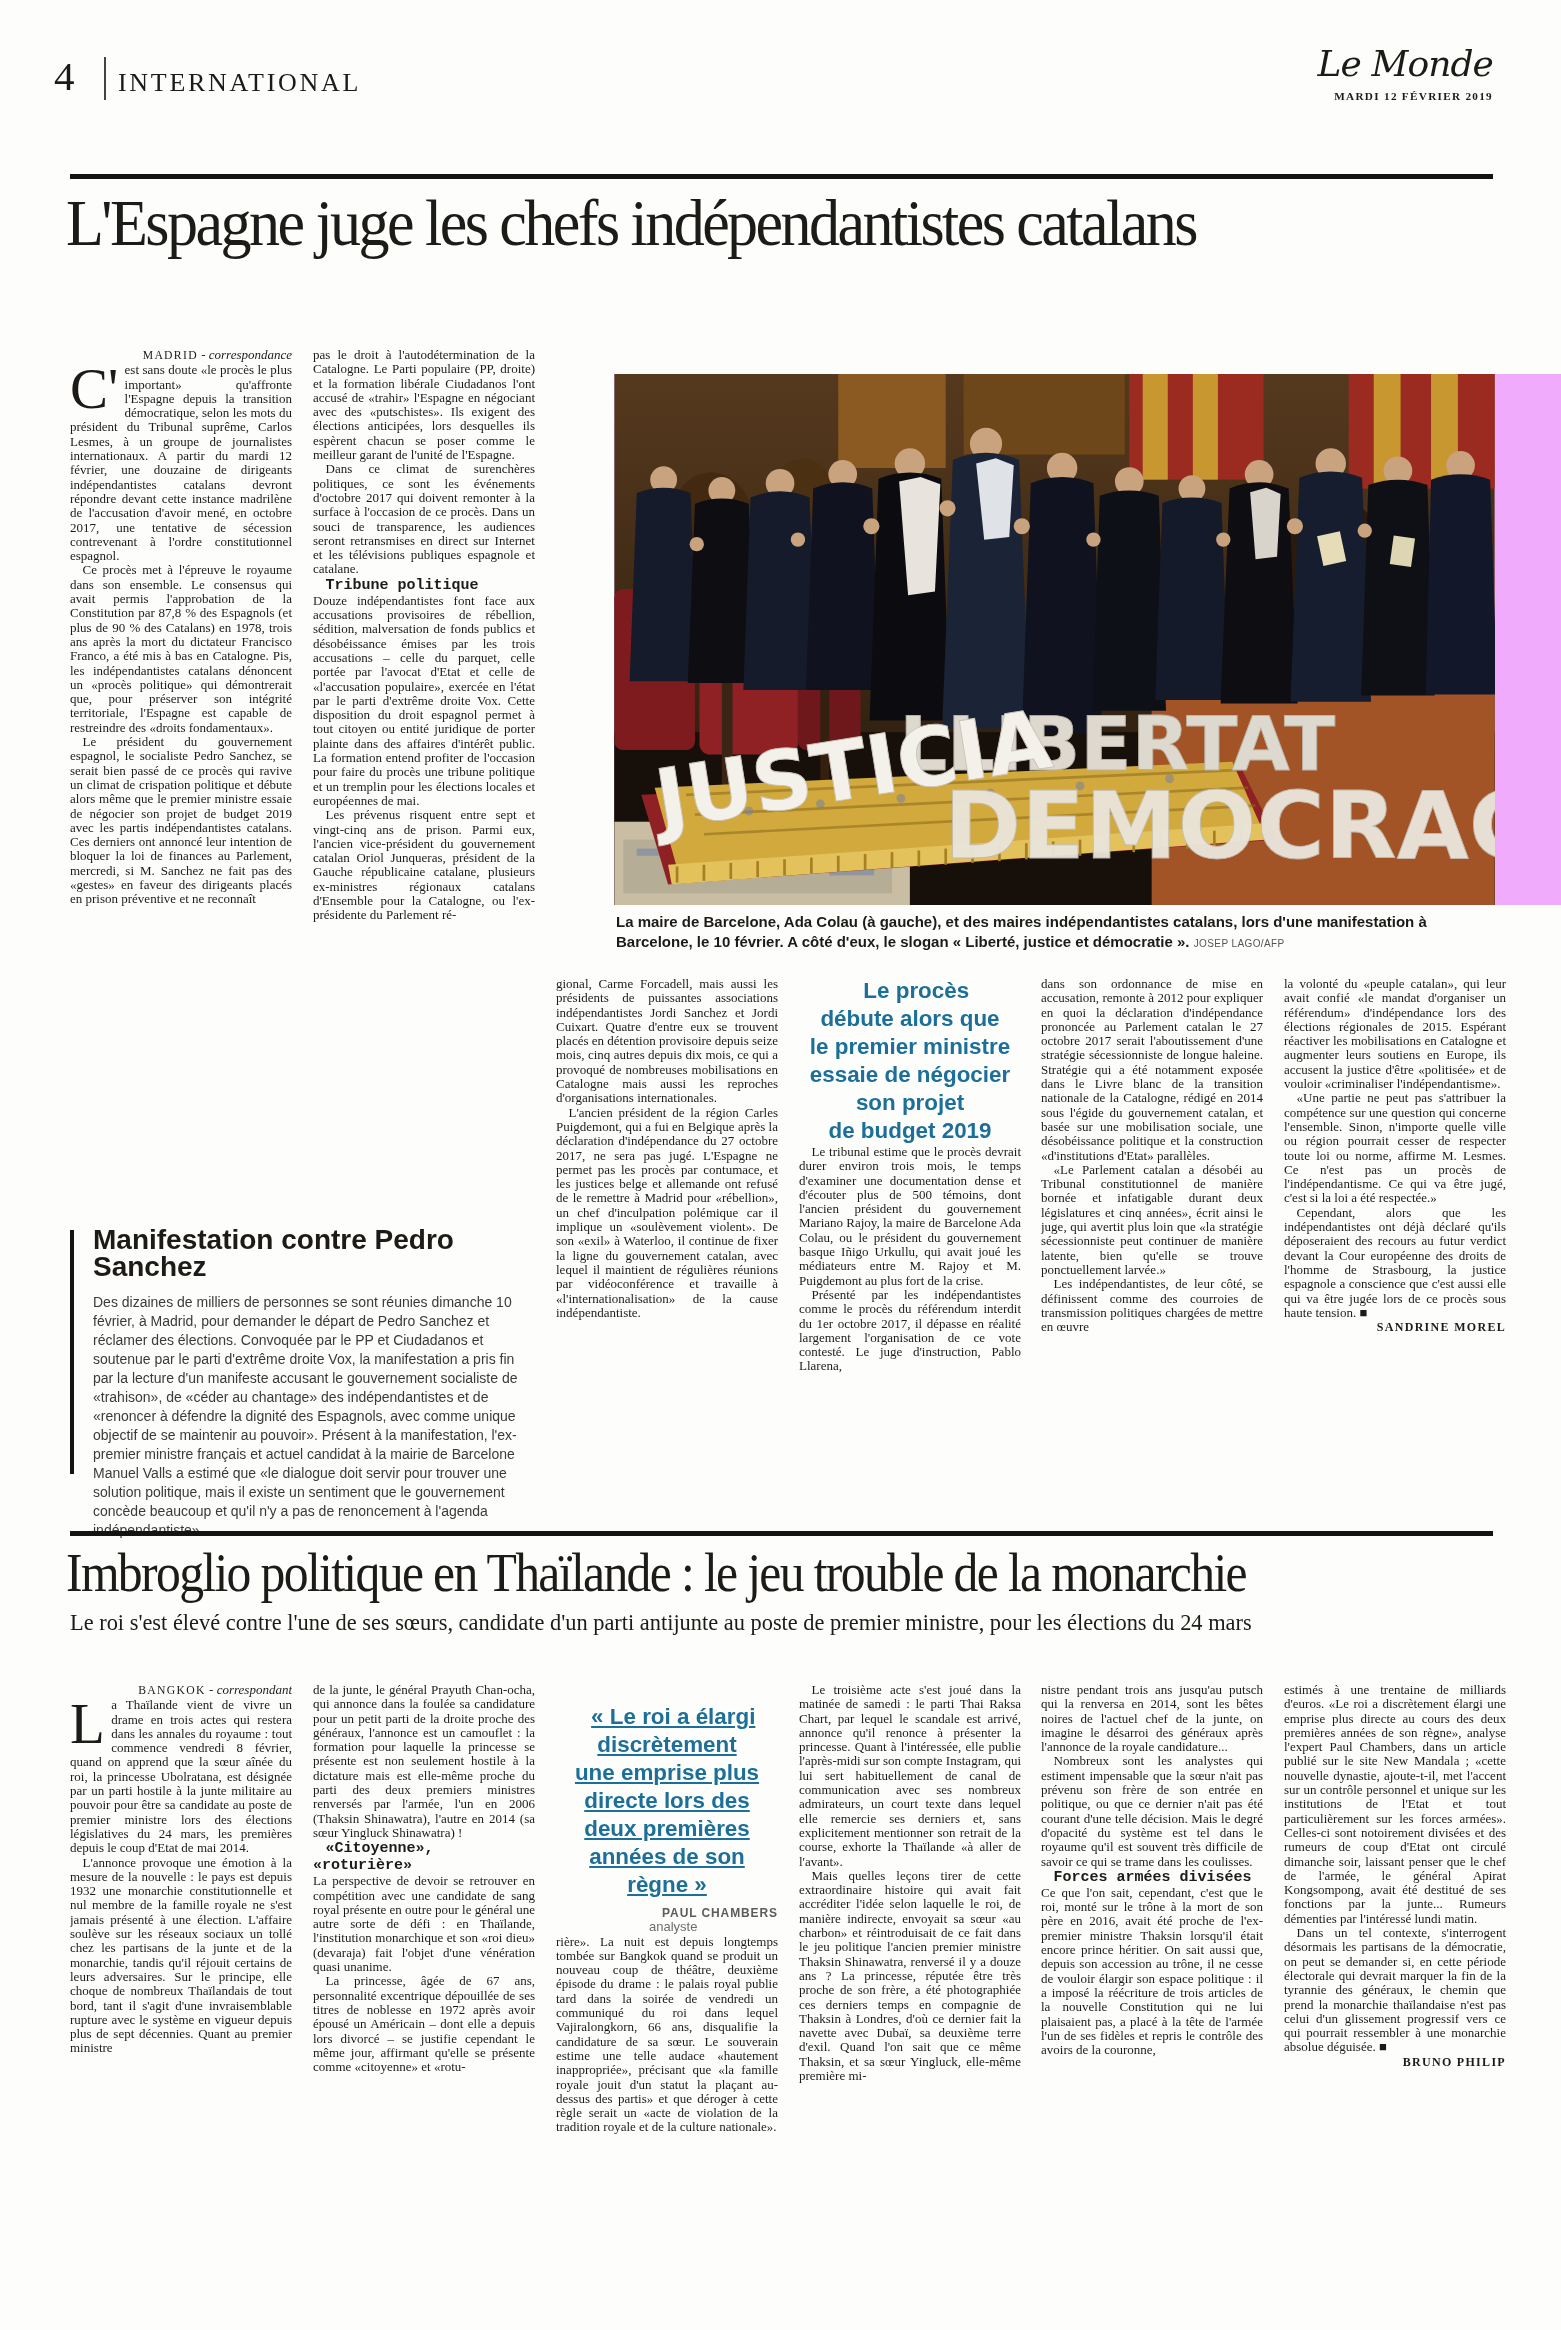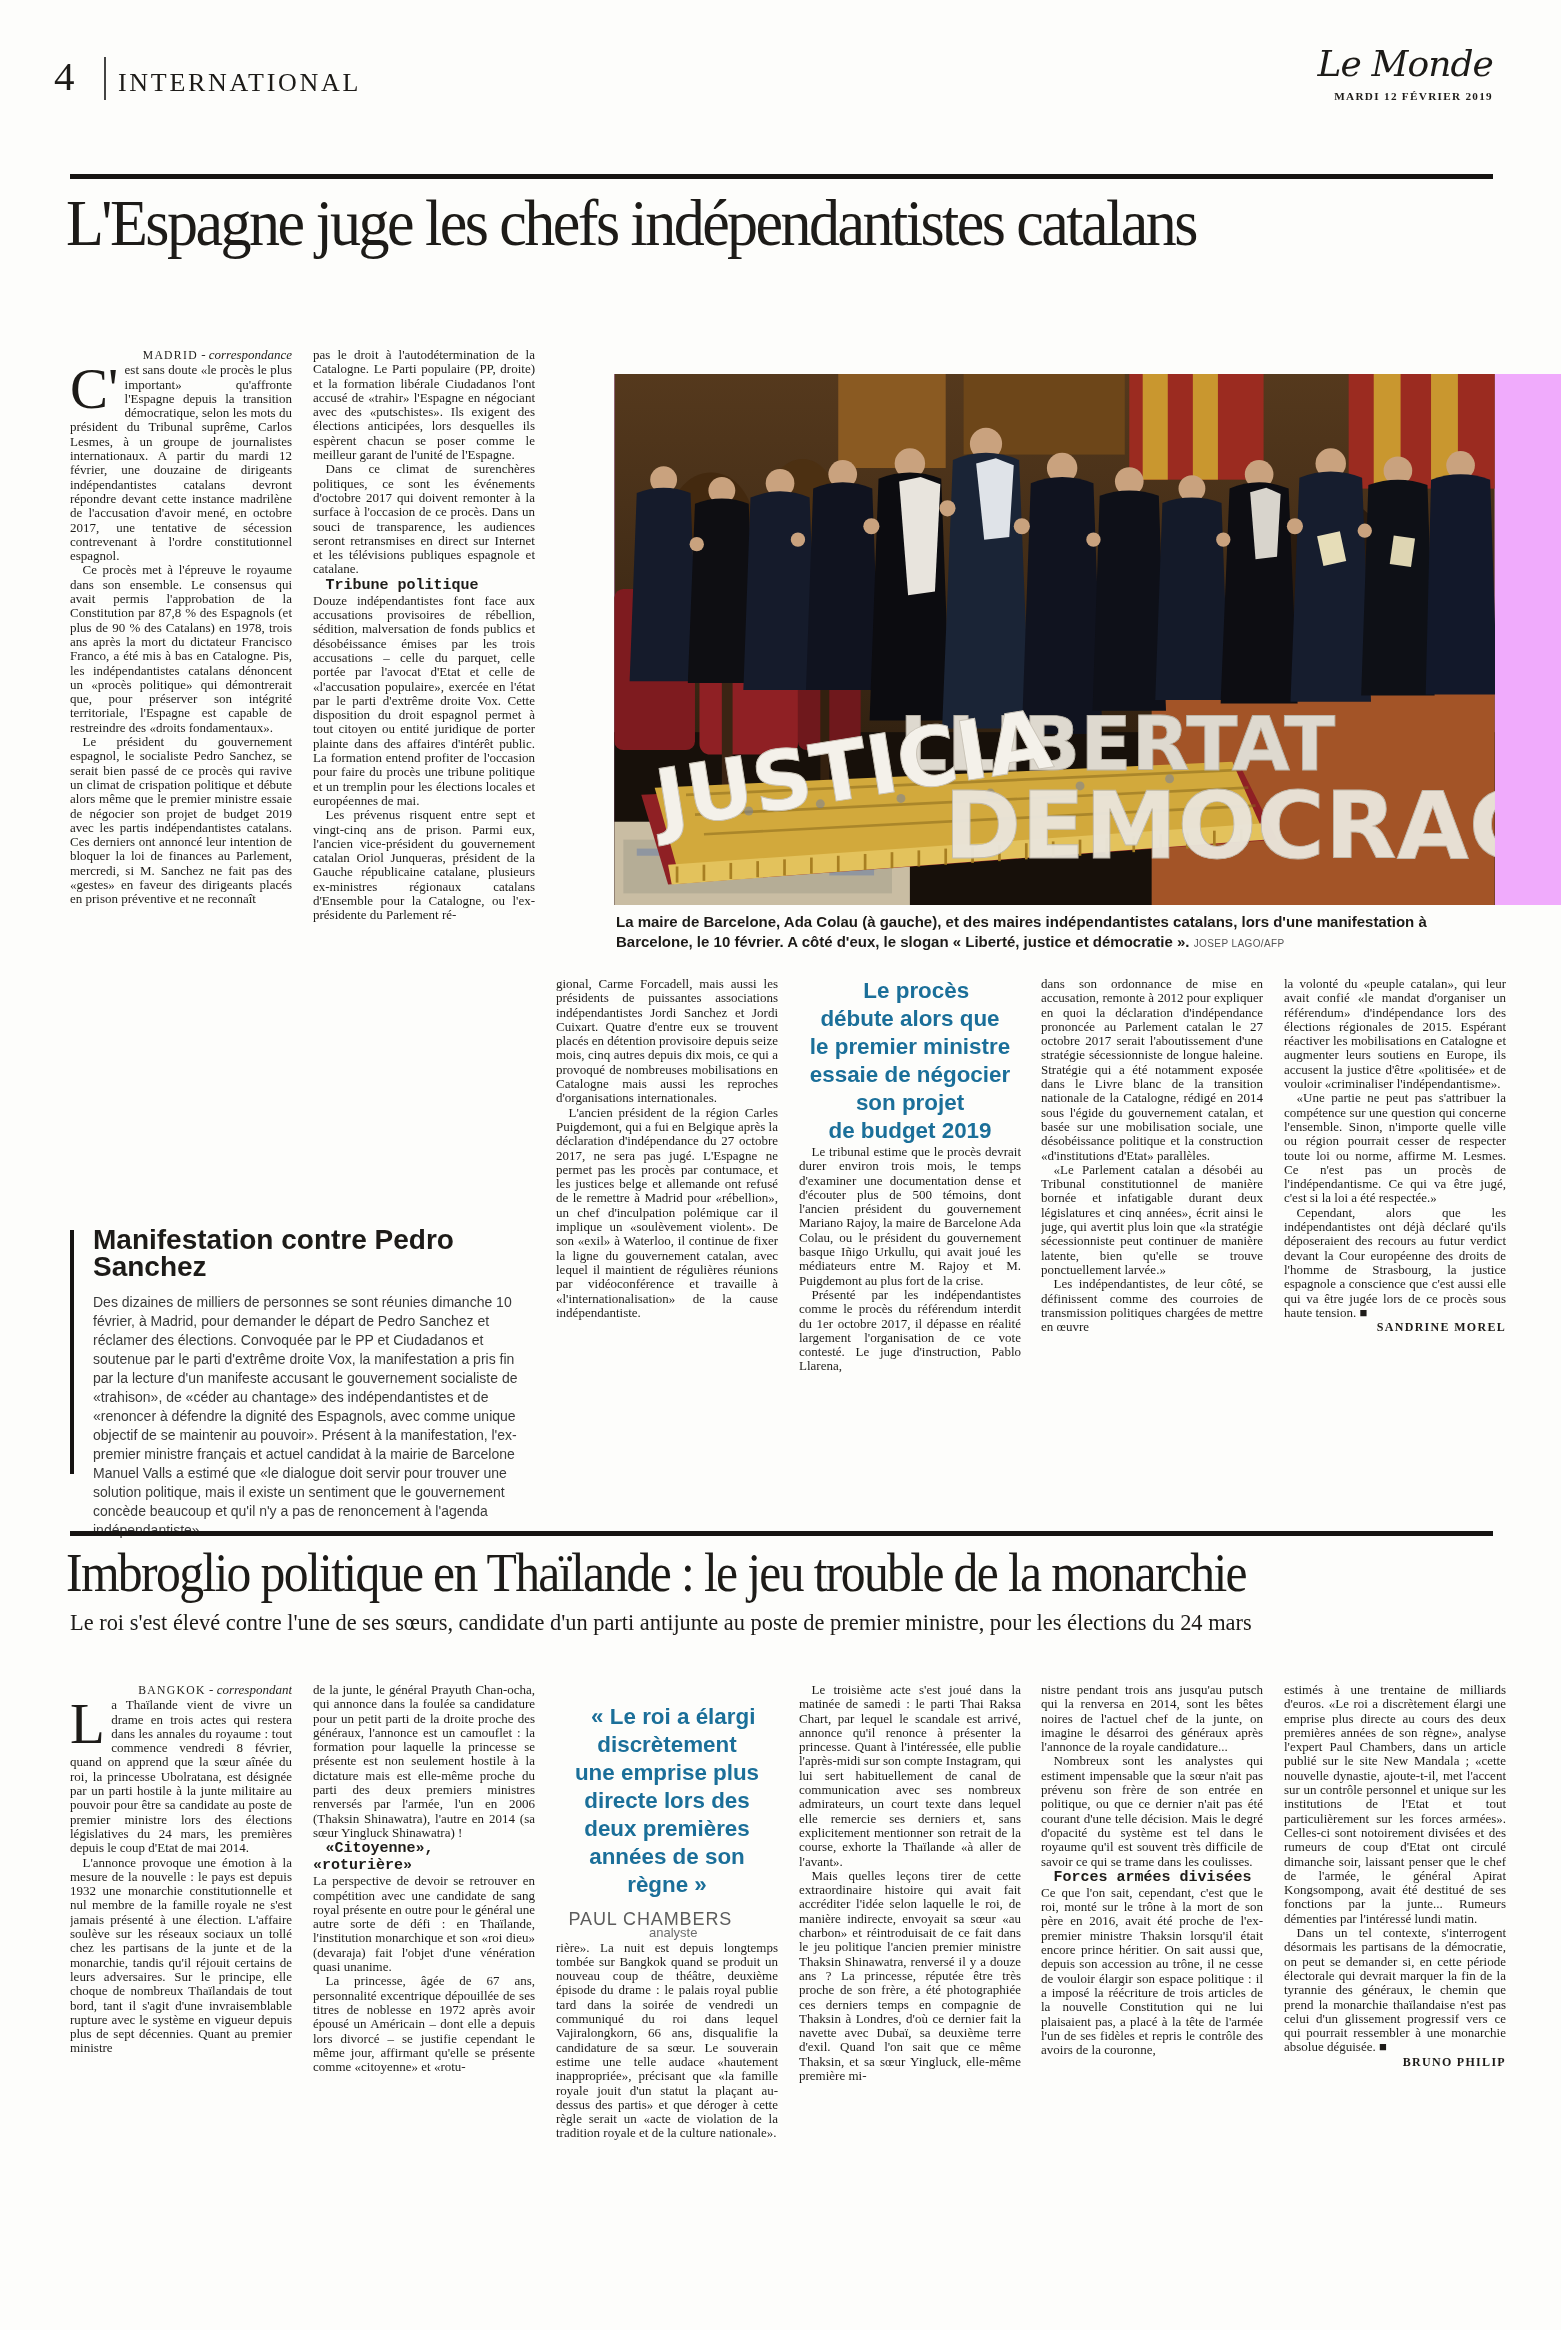--- a/index.html
+++ b/index.html
@@ -27,23 +27,23 @@
   .col p{margin:0;text-indent:12.5px;}
   .col p.noind{text-indent:0;}
   .ssh{font-family:Liberation Mono, monospace;font-weight:bold;font-size:15px;line-height:17px;
        margin:9px 0 2.7px;text-indent:0;text-align:left;}
   .byline{text-align:right;margin:3.6px 0 18px;text-indent:0;}
   .byline .city{font-size:11.7px;letter-spacing:1.3px;}
   .byline .role{font-style:italic;font-size:13px;}
   .dropcap::first-letter{float:left;font-size:57px;line-height:47px;padding:1.8px 6.3px 0 0;}
   .pq{color:#1b6f99;font-family:"Liberation Sans",sans-serif;font-weight:bold;font-size:22.4px;
       line-height:28px;text-align:center;white-space:pre-line;margin:3.6px 0 21.5px;text-indent:0;}
-  .pq.second{margin:20px 0 13px;}
-  .pq-name{font-family:"Liberation Sans",sans-serif;font-weight:normal;font-size:18px;color:#5c5c5c;
-           letter-spacing:0.9px;text-align:left;text-indent:0;margin:0;}
+  .pq.second{margin:20px 0 7px;text-decoration:underline;}
+  .pq-name{font-family:"Liberation Sans",sans-serif;font-weight:bold;font-size:12px;color:#5c5c5c;
+           letter-spacing:0.9px;text-align:right;text-indent:0;margin:0;}
   .pq-role{font-family:"Liberation Sans",sans-serif;font-size:13px;color:#6e6e6e;text-align:center;
            text-indent:0;margin:0 0 36px;}
   .sig{text-align:right;font-weight:bold;font-size:12px;letter-spacing:1.3px;margin-top:2.7px;text-indent:0;}
   
   .photo{position:absolute;left:614px;top:374px;width:1055px;height:531px;background:#f0abfc;}
   .caption{position:absolute;left:616px;top:912px;width:883px;
            font-family:"Liberation Sans",sans-serif;font-weight:bold;font-size:15px;line-height:20px;}
   .credit{font-weight:normal;font-size:10px;letter-spacing:0.4px;color:#555;}
   
   .sidebox{position:absolute;left:70px;top:1226px;width:462px;}

